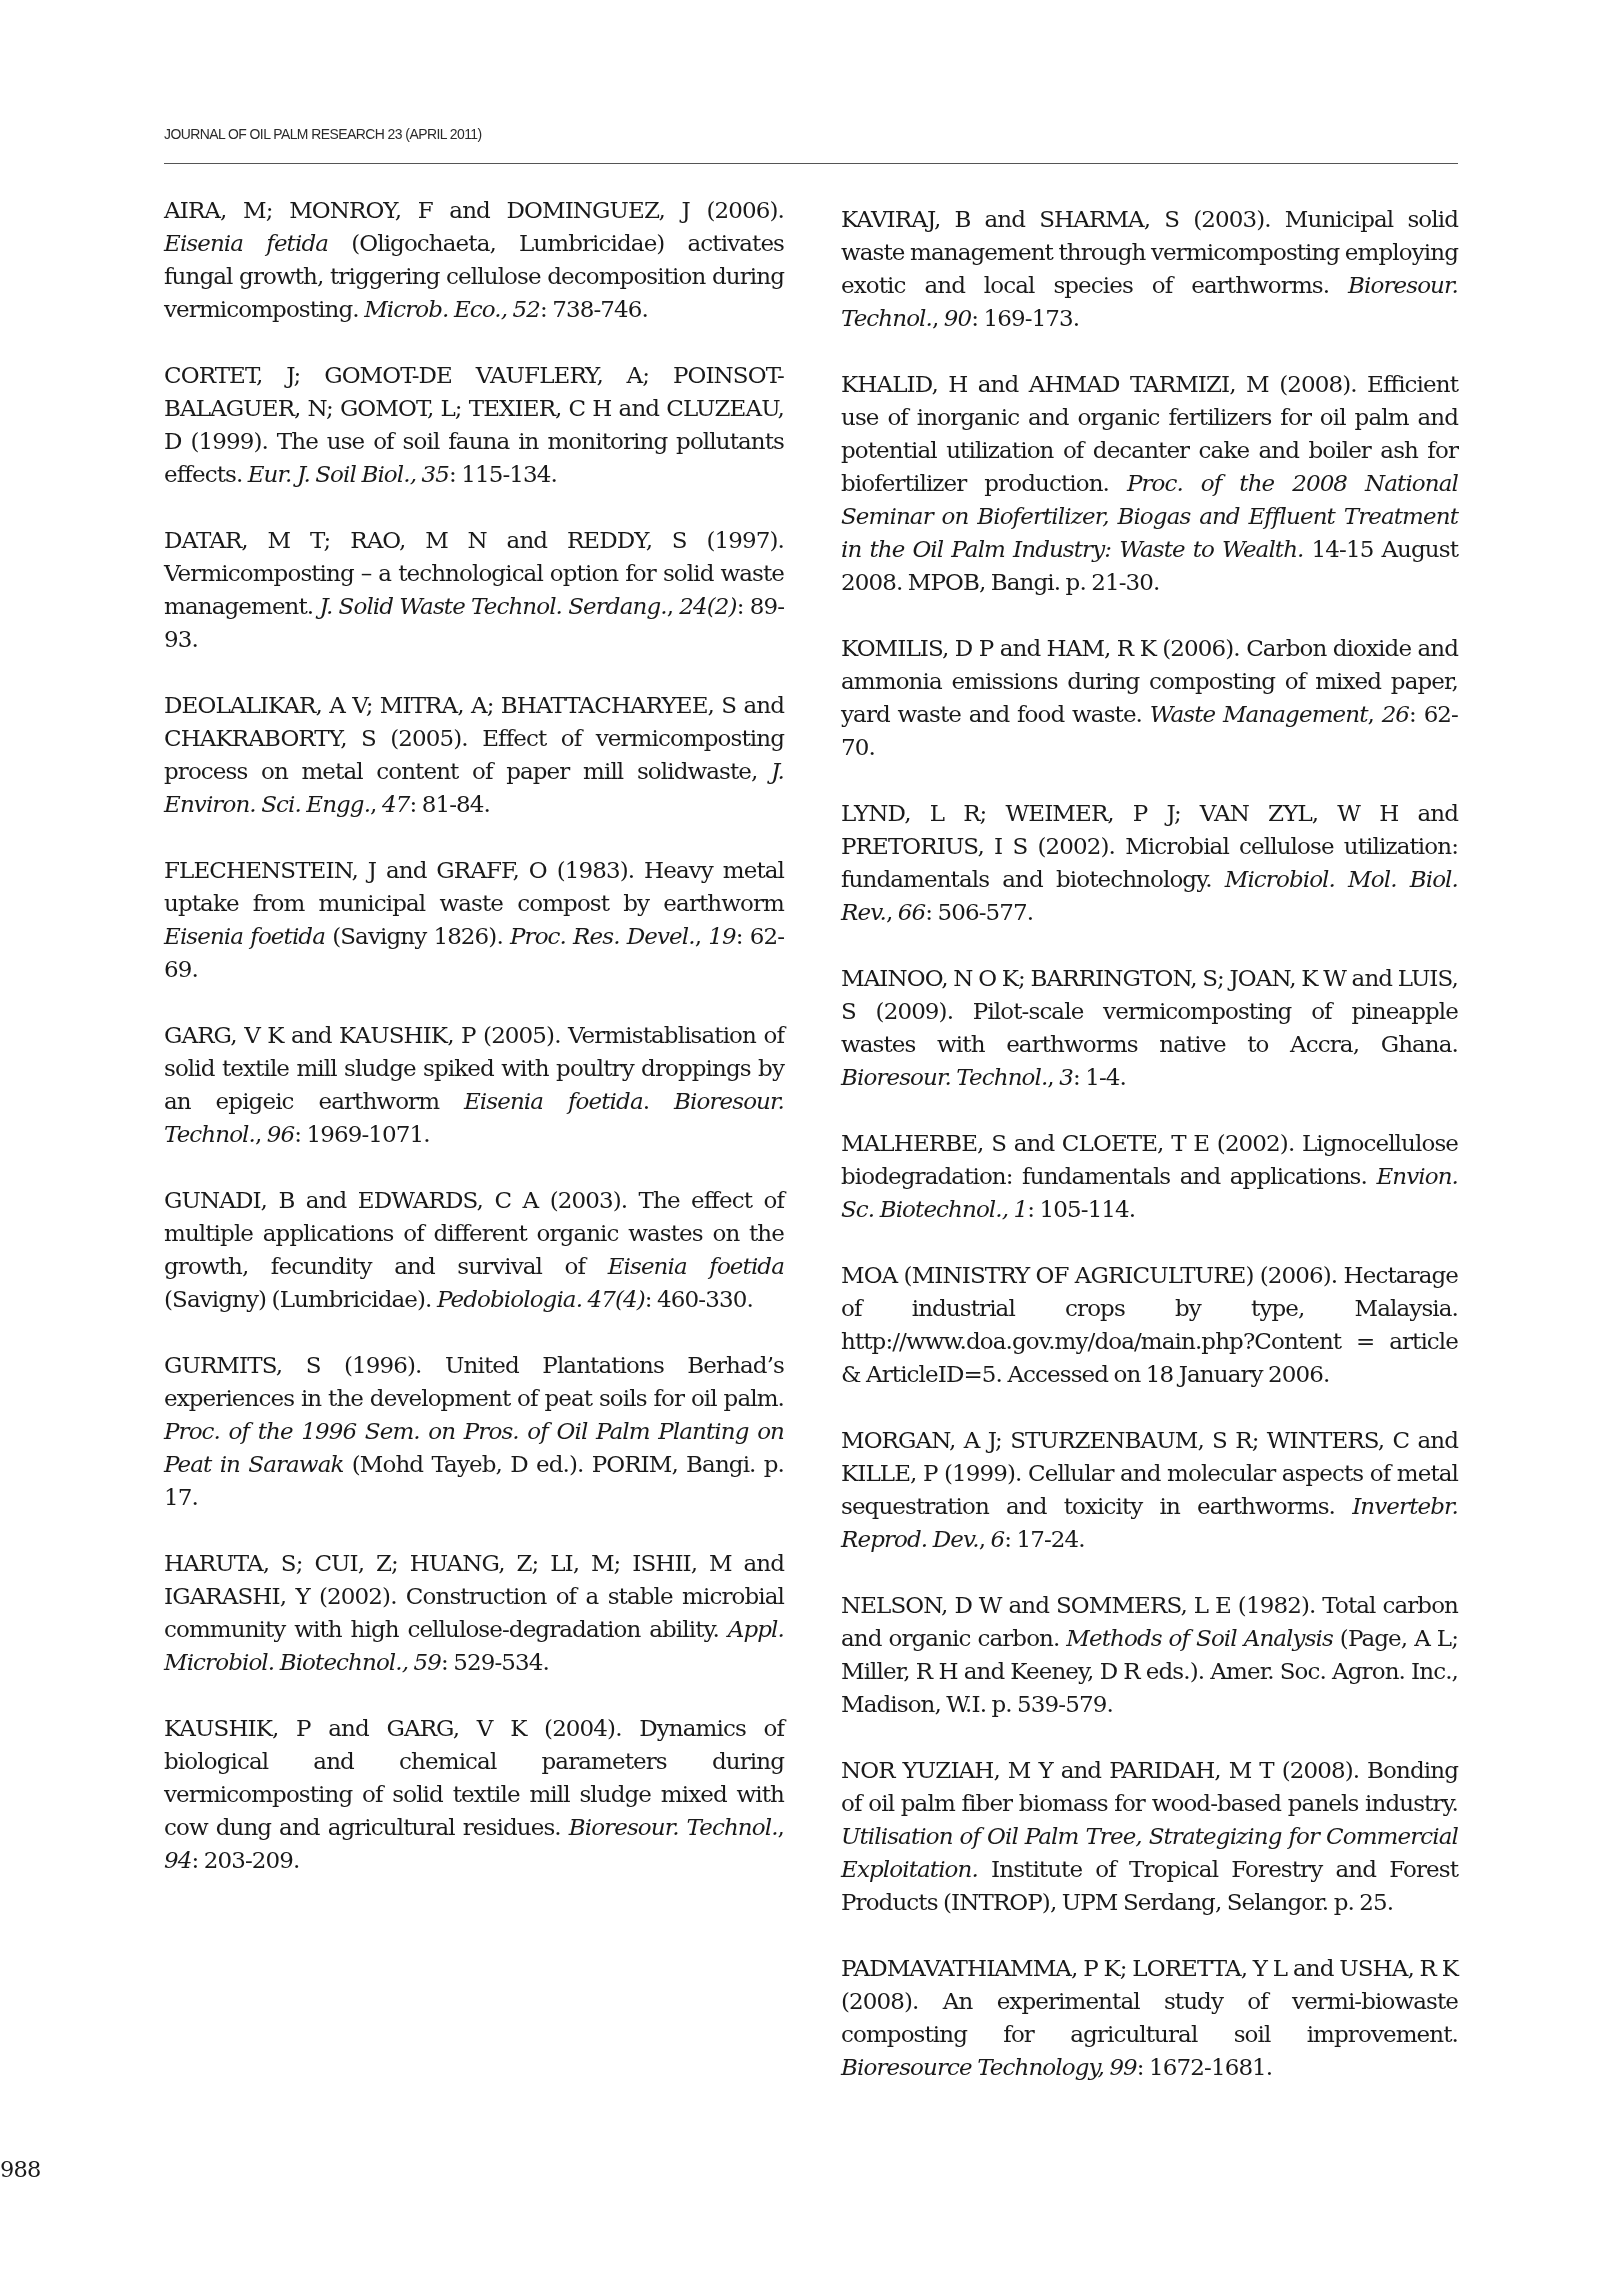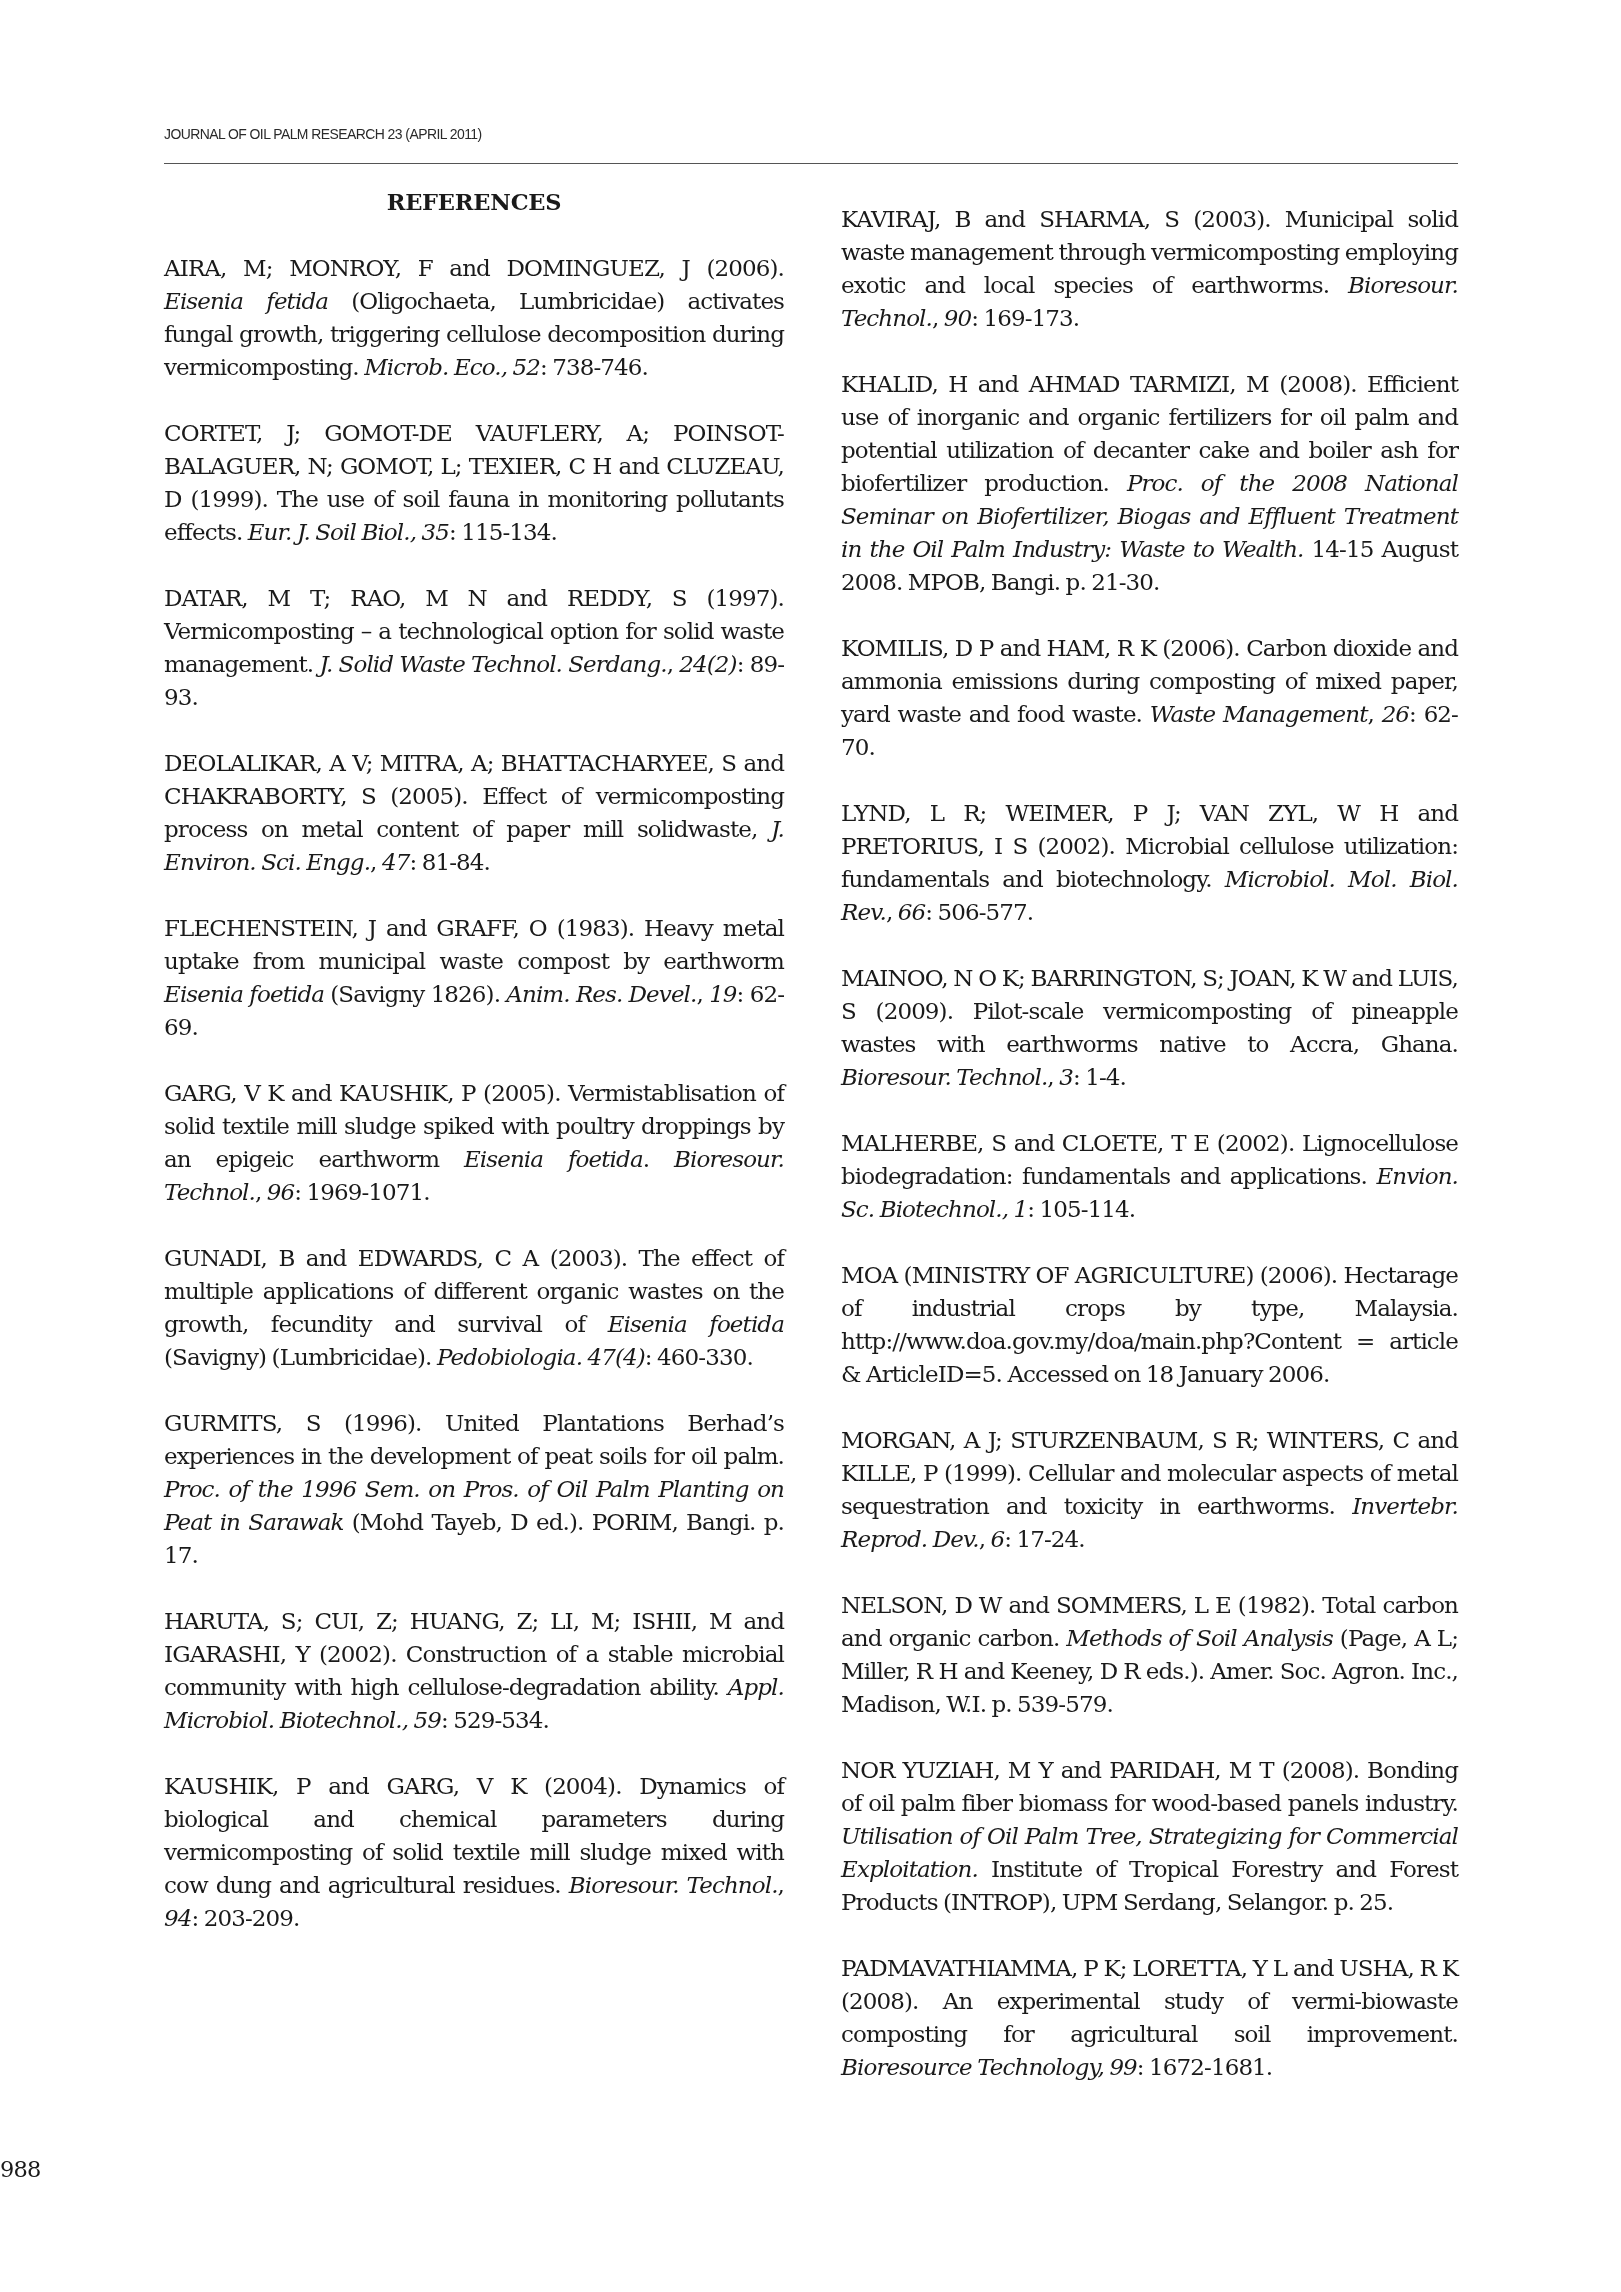--- a/index.html
+++ b/index.html
@@ -28,27 +28,26 @@
     font-family: "DejaVu Serif", serif; font-size: 22.5px; letter-spacing: -0.8px;
   }
 </style>
 </head>
 <body>
 
 <div class="running-head">JOURNAL OF OIL PALM RESEARCH 23 (APRIL 2011)</div>
 <div class="rule"></div>
 
 <div class="col left">
-  <div class="heading">REFERENCES</div>
   <div>
       <p class="ref"><span>AIRA, M; MONROY, F and DOMINGUEZ, J (2006). </span><i>Eisenia fetida</i><span> (Oligochaeta, Lumbricidae) activates fungal growth, triggering cellulose decomposition during vermicomposting. </span><i>Microb. Eco., 52</i><span>: 738-746.</span></p>
       <p class="ref"><span>CORTET, J; GOMOT-DE VAUFLERY, A; POINSOT-BALAGUER, N; GOMOT, L; TEXIER, C H and CLUZEAU, D (1999). The use of soil fauna in monitoring pollutants effects. </span><i>Eur. J. Soil Biol., 35</i><span>: 115-134.</span></p>
       <p class="ref"><span>DATAR, M T; RAO, M N and REDDY, S (1997). Vermicomposting – a technological option for solid waste management. </span><i>J. Solid Waste Technol. Serdang.</i><span>, </span><i>24(2)</i><span>: 89-93.</span></p>
       <p class="ref"><span>DEOLALIKAR, A V; MITRA, A; BHATTACHARYEE, S and CHAKRABORTY, S (2005). Effect of vermicomposting process on metal content of paper mill solidwaste, </span><i>J. Environ. Sci. Engg.</i><span>, </span><i>47</i><span>: 81-84.</span></p>
-      <p class="ref"><span>FLECHENSTEIN, J and GRAFF, O (1983). Heavy metal uptake from municipal waste compost by earthworm </span><i>Eisenia foetida</i><span> (Savigny 1826). </span><i>Anim. Res. Devel.</i><span>, </span><i>19</i><span>: 62-69.</span></p>
+      <p class="ref"><span>FLECHENSTEIN, J and GRAFF, O (1983). Heavy metal uptake from municipal waste compost by earthworm </span><i>Eisenia foetida</i><span> (Savigny 1826). </span><i>Proc. Res. Devel.</i><span>, </span><i>19</i><span>: 62-69.</span></p>
       <p class="ref"><span>GARG, V K and KAUSHIK, P (2005). Vermistablisation of solid textile mill sludge spiked with poultry droppings by an epigeic earthworm </span><i>Eisenia foetida</i><span>. </span><i>Bioresour. Technol.</i><span>, </span><i>96</i><span>: 1969-1071.</span></p>
       <p class="ref"><span>GUNADI, B and EDWARDS, C A (2003). The effect of multiple applications of different organic wastes on the growth, fecundity and survival of </span><i>Eisenia foetida</i><span> (Savigny) (Lumbricidae). </span><i>Pedobiologia. 47(4)</i><span>: 460-330.</span></p>
       <p class="ref"><span>GURMITS, S (1996). United Plantations Berhad’s experiences in the development of peat soils for oil palm. </span><i>Proc. of the 1996 Sem. on Pros. of Oil Palm Planting on Peat in Sarawak</i><span> (Mohd Tayeb, D ed.). PORIM, Bangi. p. 17.</span></p>
       <p class="ref"><span>HARUTA, S; CUI, Z; HUANG, Z; LI, M; ISHII, M and IGARASHI, Y (2002). Construction of a stable microbial community with high cellulose-degradation ability. </span><i>Appl. Microbiol. Biotechnol., 59</i><span>: 529-534.</span></p>
       <p class="ref"><span>KAUSHIK, P and GARG, V K (2004). Dynamics of biological and chemical parameters during vermicomposting of solid textile mill sludge mixed with cow dung and agricultural residues. </span><i>Bioresour. Technol.</i><span>, </span><i>94</i><span>: 203-209.</span></p>
     </div>
 </div>
 
 <div class="col right">
   <div>

